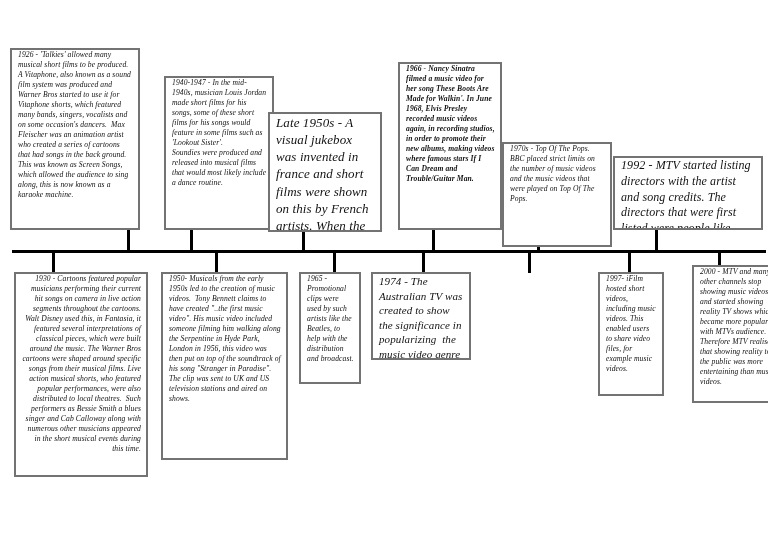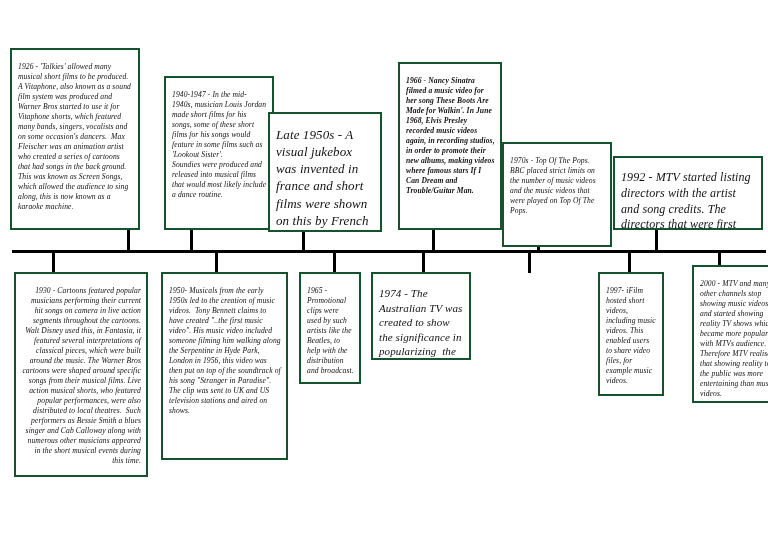--- a/index.html
+++ b/index.html
@@ -24,22 +24,22 @@
     background: #000000;
   }
   .connector {
     position: absolute;
     background: #000000;
   }
   .node {
     position: absolute;
     box-sizing: border-box;
     background: #ffffff;
-    border: 2px solid #14532d;
-    padding: 12px 5px 4px 6px;
+    border: 2px solid #737373;
+    padding: 0 5px 4px 6px;
     font-style: italic;
     font-family: "Liberation Serif", serif;
     color: #111111;
     line-height: 1.32;
     letter-spacing: 0.1px;
     white-space: pre-wrap;
     overflow: hidden;
   }
   
   #n1926 { left: 10px;  top: 48px;  width: 130px; height: 182px; font-size: 7.6px; }

